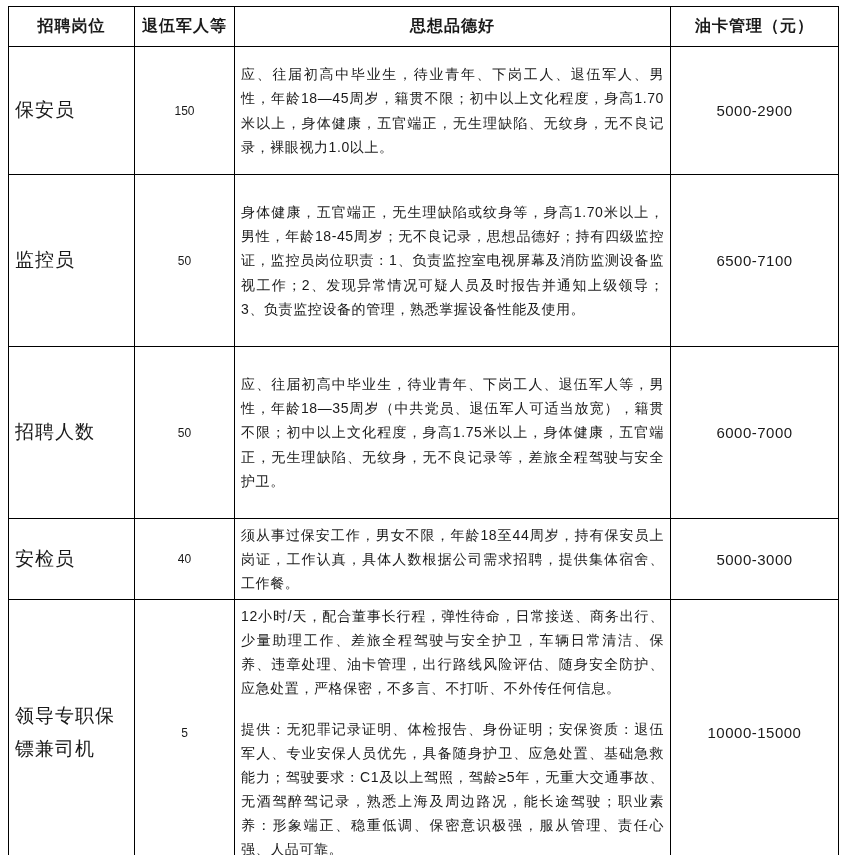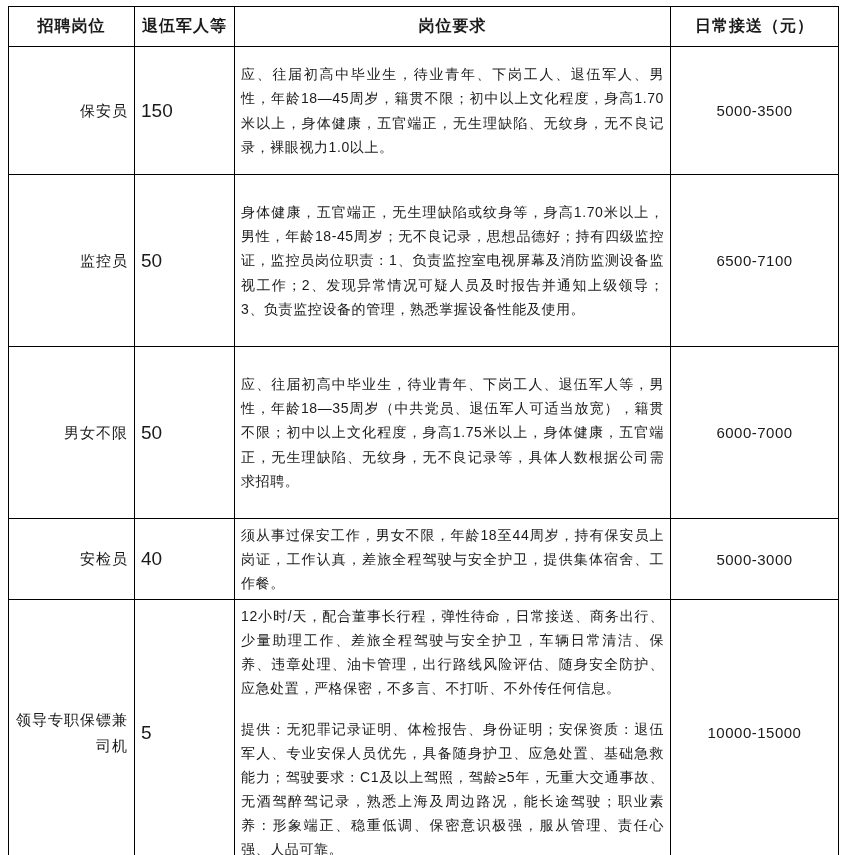--- a/index.html
+++ b/index.html
@@ -38,27 +38,28 @@
     text-align: center;
     height: 40px;
     letter-spacing: 1px;
   }
   col.c-post   { width: 126px; }
   col.c-count  { width: 100px; }
   col.c-req    { width: 436px; }
   col.c-salary { width: 168px; }
 
   td.post {
-    text-align: right;
-    font-size: 15px;
+    text-align: left;
+    font-size: 19px;
     letter-spacing: 1px;
     line-height: 1.7;
   }
   td.count {
-    font-size: 19px;
+    text-align: center;
+    font-size: 12px;
   }
   td.salary {
     text-align: center;
     font-size: 15px;
     letter-spacing: 0.5px;
   }
   td.req {
     text-align: left;
     font-size: 14px;
     line-height: 1.72;
@@ -87,54 +88,54 @@
     <colgroup>
       <col class="c-post">
       <col class="c-count">
       <col class="c-req">
       <col class="c-salary">
     </colgroup>
     <thead>
       <tr>
         <th>招聘岗位</th>
         <th>退伍军人等</th>
-        <th>岗位要求</th>
-        <th>日常接送（元）</th>
+        <th>思想品德好</th>
+        <th>油卡管理（元）</th>
       </tr>
     </thead>
     <tbody>
       <tr class="r0">
         <td class="post">保安员</td>
         <td class="count">150</td>
         <td class="req">
           <p>应、往届初高中毕业生，待业青年、下岗工人、退伍军人、男性，年龄18—45周岁，籍贯不限；初中以上文化程度，身高1.70米以上，身体健康，五官端正，无生理缺陷、无纹身，无不良记录，裸眼视力1.0以上。</p>
         </td>
-        <td class="salary">5000-3500</td>
+        <td class="salary">5000-2900</td>
       </tr>
       <tr class="r1">
         <td class="post">监控员</td>
         <td class="count">50</td>
         <td class="req">
           <p>身体健康，五官端正，无生理缺陷或纹身等，身高1.70米以上，男性，年龄18-45周岁；无不良记录，思想品德好；持有四级监控证，监控员岗位职责：1、负责监控室电视屏幕及消防监测设备监视工作；2、发现异常情况可疑人员及时报告并通知上级领导；3、负责监控设备的管理，熟悉掌握设备性能及使用。</p>
         </td>
         <td class="salary">6500-7100</td>
       </tr>
       <tr class="r2">
-        <td class="post">男女不限</td>
+        <td class="post">招聘人数</td>
         <td class="count">50</td>
         <td class="req">
-          <p>应、往届初高中毕业生，待业青年、下岗工人、退伍军人等，男性，年龄18—35周岁（中共党员、退伍军人可适当放宽），籍贯不限；初中以上文化程度，身高1.75米以上，身体健康，五官端正，无生理缺陷、无纹身，无不良记录等，具体人数根据公司需求招聘。</p>
+          <p>应、往届初高中毕业生，待业青年、下岗工人、退伍军人等，男性，年龄18—35周岁（中共党员、退伍军人可适当放宽），籍贯不限；初中以上文化程度，身高1.75米以上，身体健康，五官端正，无生理缺陷、无纹身，无不良记录等，差旅全程驾驶与安全护卫。</p>
         </td>
         <td class="salary">6000-7000</td>
       </tr>
       <tr class="r3">
         <td class="post">安检员</td>
         <td class="count">40</td>
         <td class="req">
-          <p>须从事过保安工作，男女不限，年龄18至44周岁，持有保安员上岗证，工作认真，差旅全程驾驶与安全护卫，提供集体宿舍、工作餐。</p>
+          <p>须从事过保安工作，男女不限，年龄18至44周岁，持有保安员上岗证，工作认真，具体人数根据公司需求招聘，提供集体宿舍、工作餐。</p>
         </td>
         <td class="salary">5000-3000</td>
       </tr>
       <tr class="r4">
         <td class="post">领导专职保镖兼司机</td>
         <td class="count">5</td>
         <td class="req">
           <p>12小时/天，配合董事长行程，弹性待命，日常接送、商务出行、少量助理工作、差旅全程驾驶与安全护卫，车辆日常清洁、保养、违章处理、油卡管理，出行路线风险评估、随身安全防护、应急处置，严格保密，不多言、不打听、不外传任何信息。</p>
           <p>提供：无犯罪记录证明、体检报告、身份证明；安保资质：退伍军人、专业安保人员优先，具备随身护卫、应急处置、基础急救能力；驾驶要求：C1及以上驾照，驾龄≥5年，无重大交通事故、无酒驾醉驾记录，熟悉上海及周边路况，能长途驾驶；职业素养：形象端正、稳重低调、保密意识极强，服从管理、责任心强、人品可靠。</p>
         </td>

